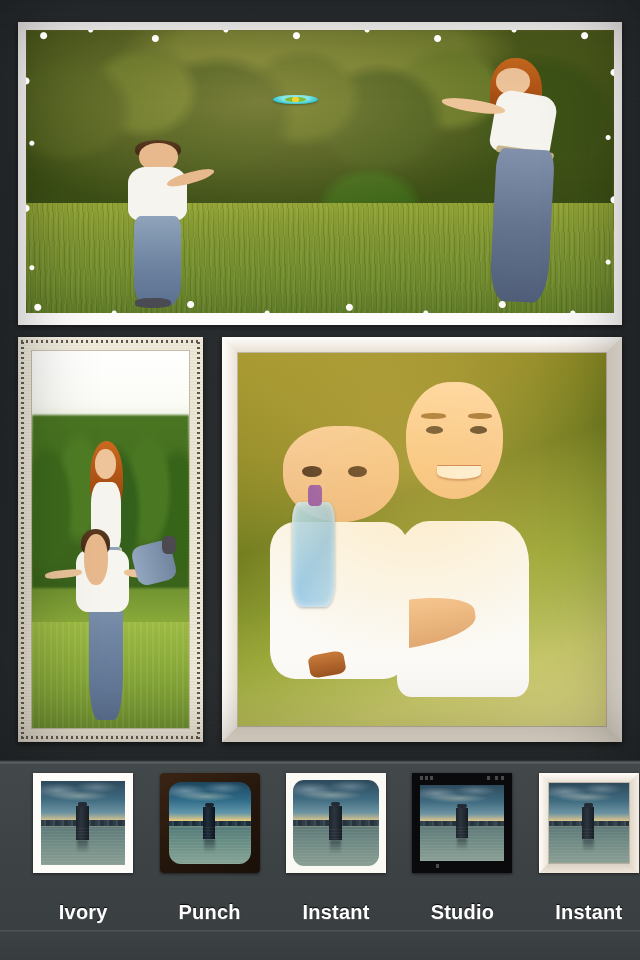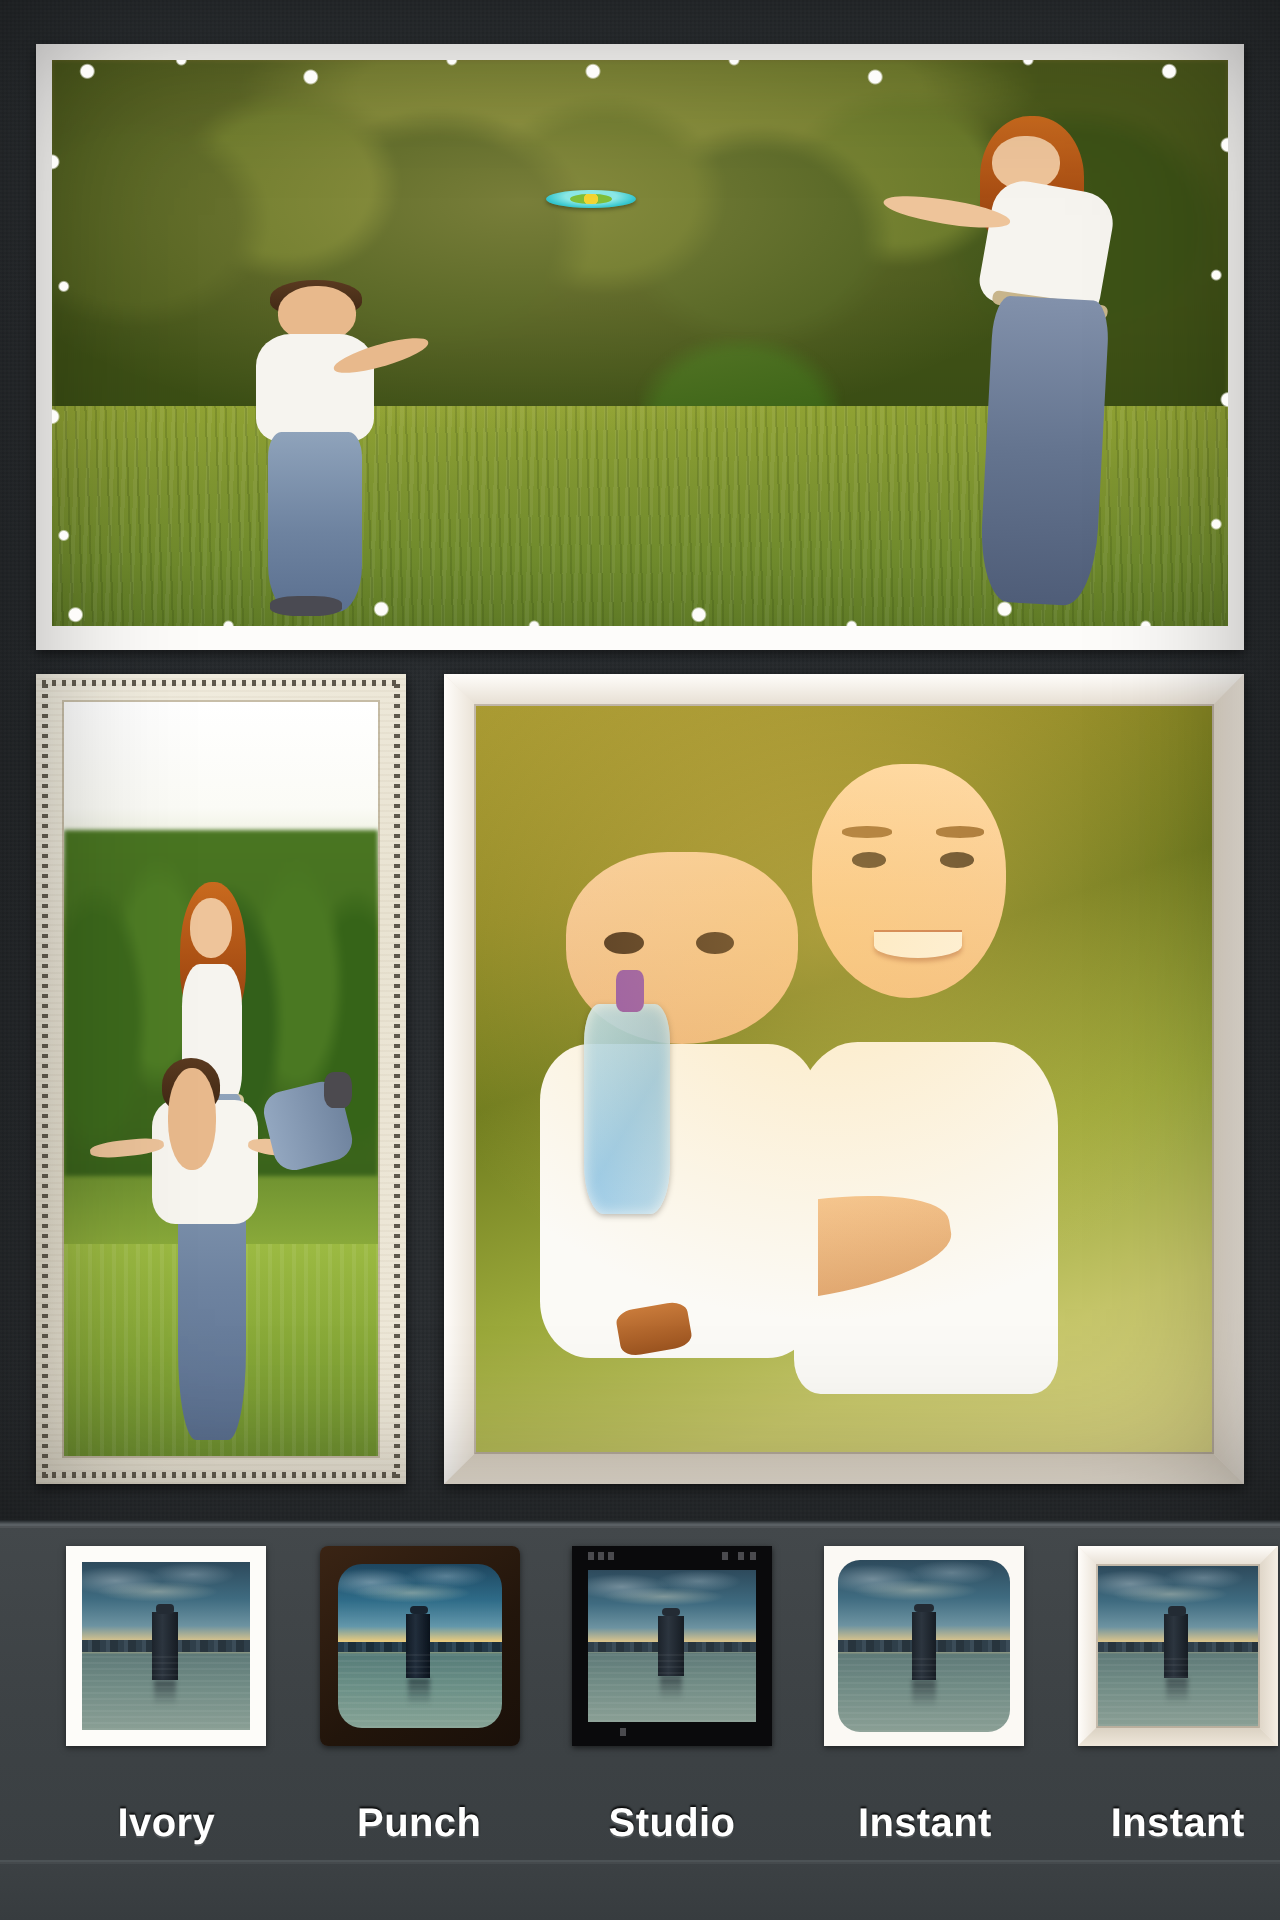--- a/index.html
+++ b/index.html
@@ -488,20 +488,37 @@
                   <div class="water"></div>
               </div>
             </div>
           </div>
         </div>
         <div class="flabel">Punch</div>
       </div>
 
       <div class="fitem">
         <div class="thumbwrap">
+          <div class="t-instant">
+            <div class="ph">
+              <div class="pier">
+                <div class="clouds"></div>
+                  <div class="city"></div>
+                <div class="dock"></div>
+                  <div class="refl"></div>
+                  <div class="water"></div>
+              </div>
+            </div>
+          </div>
+        </div>
+        <div class="flabel">Instant</div>
+      </div>
+
+      <div class="fitem">
+        <div class="thumbwrap">
           <div class="t-studio">
             <div class="bar top">
                 <i style="left:2px"></i>
                 <i style="left:7px"></i>
                 <i style="left:12px"></i>
                  <i style="right:16px"></i>
                 <i style="right:8px"></i>
                 <i style="right:2px"></i>
               </div>
             <div class="ph">
@@ -516,56 +533,39 @@
             <div class="bar bot">
                 <i style="left:18px"></i>
               </div>
           </div>
         </div>
         <div class="flabel">Studio</div>
       </div>
 
       <div class="fitem">
         <div class="thumbwrap">
-          <div class="t-instant">
+          <div class="t-antique f-bevel" style="--bw:10px; box-shadow:0 1px 3px rgba(0,0,0,.5);">
+            <div class="bev">
+                <i class="t"></i>
+                <i class="b"></i>
+                <i class="l"></i>
+                <i class="r"></i>
+              </div>
             <div class="ph">
               <div class="pier">
                 <div class="clouds"></div>
                   <div class="city"></div>
                 <div class="dock"></div>
                   <div class="refl"></div>
                   <div class="water"></div>
               </div>
             </div>
           </div>
         </div>
         <div class="flabel">Instant</div>
       </div>
 
-      <div class="fitem">
-        <div class="thumbwrap">
-          <div class="t-antique f-bevel" style="--bw:10px; box-shadow:0 1px 3px rgba(0,0,0,.5);">
-            <div class="bev">
-                <i class="t"></i>
-                <i class="b"></i>
-                <i class="l"></i>
-                <i class="r"></i>
-              </div>
-            <div class="ph">
-              <div class="pier">
-                <div class="clouds"></div>
-                  <div class="city"></div>
-                <div class="dock"></div>
-                  <div class="refl"></div>
-                  <div class="water"></div>
-              </div>
-            </div>
-          </div>
-        </div>
-        <div class="flabel">Instant</div>
-      </div>
-
     </div>
   </div>
 
   <div class="toolbar"></div>
 
 </div>
 
 </body></html>

